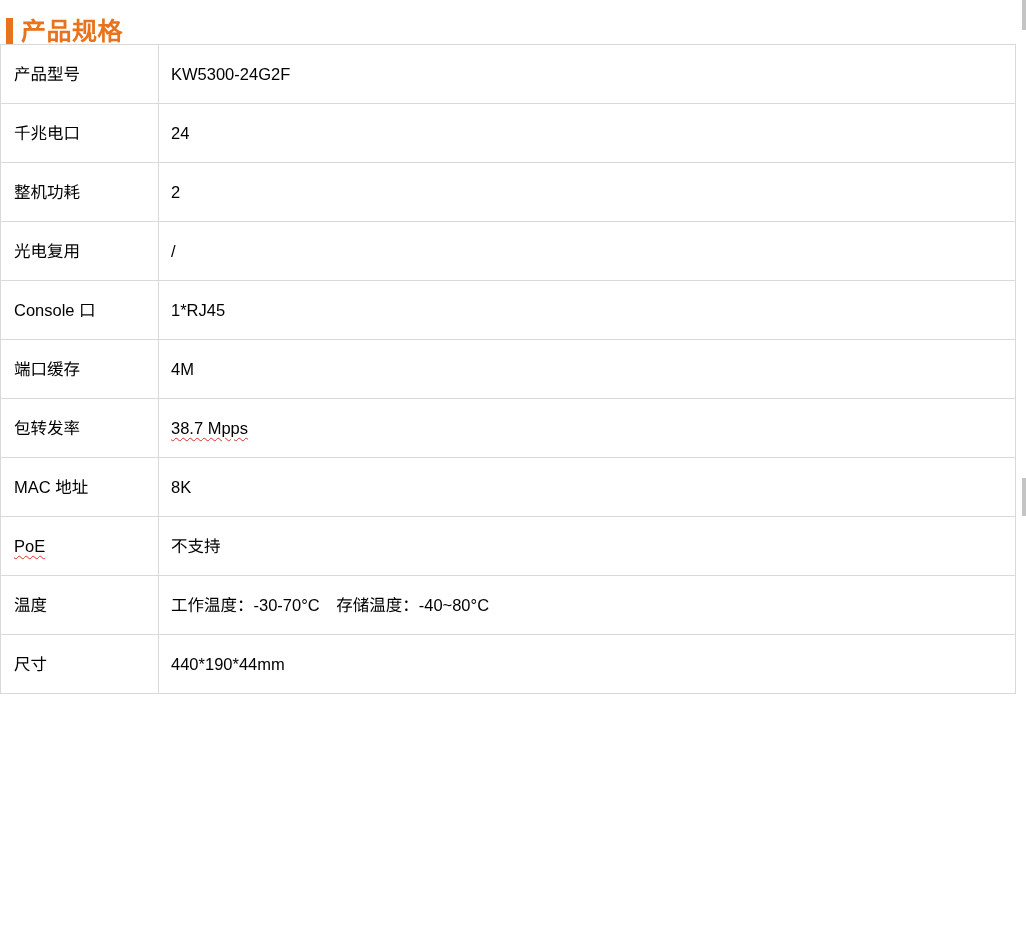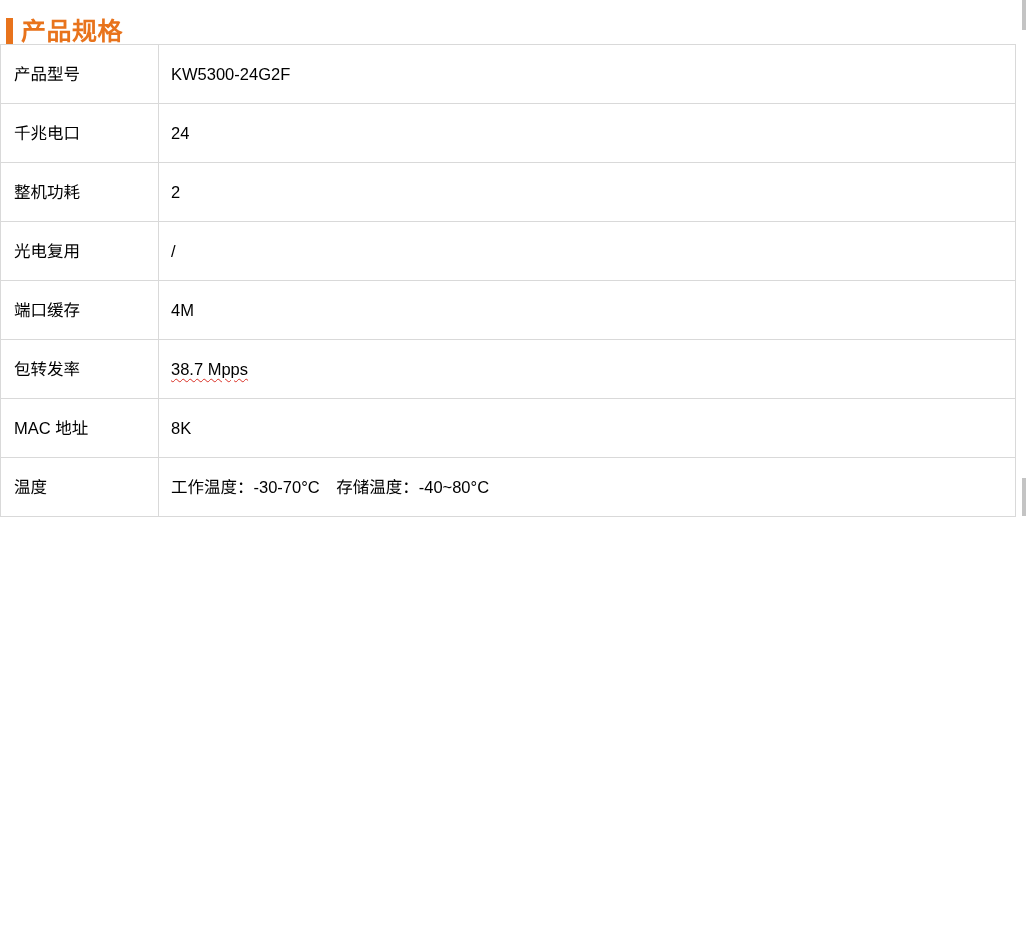--- a/index.html
+++ b/index.html
@@ -108,33 +108,45 @@
       </tr>
       <tr>
         <td class="label">整机功耗</td>
         <td class="value">2</td>
       </tr>
       <tr>
         <td class="label">光电复用</td>
         <td class="value">/</td>
       </tr>
       <tr>
+        <td class="label">Console 口</td>
+        <td class="value">1*RJ45</td>
+      </tr>
+      <tr>
         <td class="label">端口缓存</td>
         <td class="value">4M</td>
       </tr>
       <tr>
         <td class="label">包转发率</td>
         <td class="value"><span class="squiggle-red">38.7 Mpps</span></td>
       </tr>
       <tr>
         <td class="label">MAC 地址</td>
         <td class="value">8K</td>
       </tr>
       <tr>
+        <td class="label"><span class="squiggle-red">PoE</span></td>
+        <td class="value">不支持</td>
+      </tr>
+      <tr>
         <td class="label">温度</td>
         <td class="value">工作温度：-30-70°C　存储温度：-40~80°C</td>
+      </tr>
+      <tr>
+        <td class="label">尺寸</td>
+        <td class="value">440*190*44mm</td>
       </tr>
     </tbody>
   </table>
 
   <div class="edge-mark a"></div>
   <div class="edge-mark b"></div>
 </div>
 
 </body></html>

